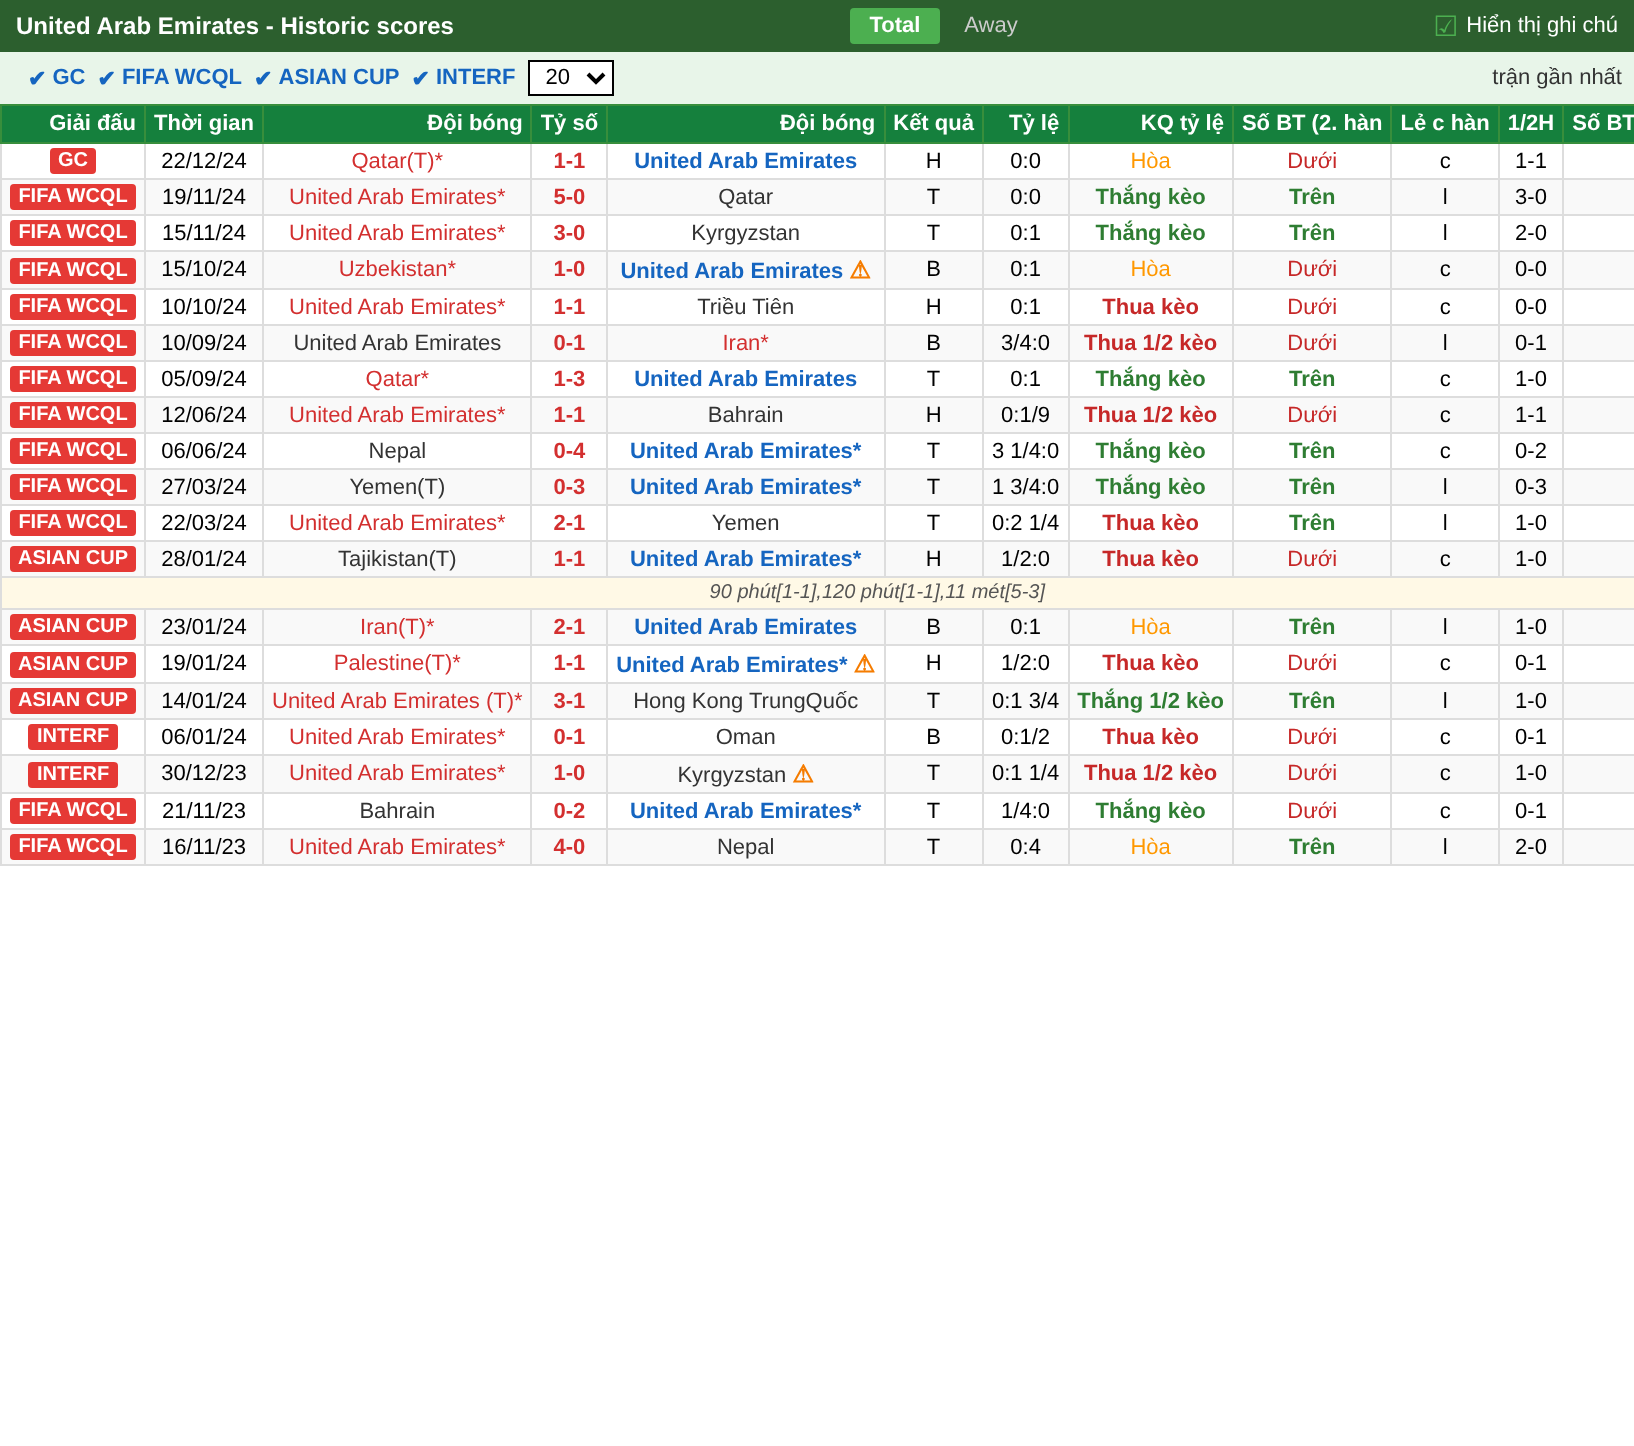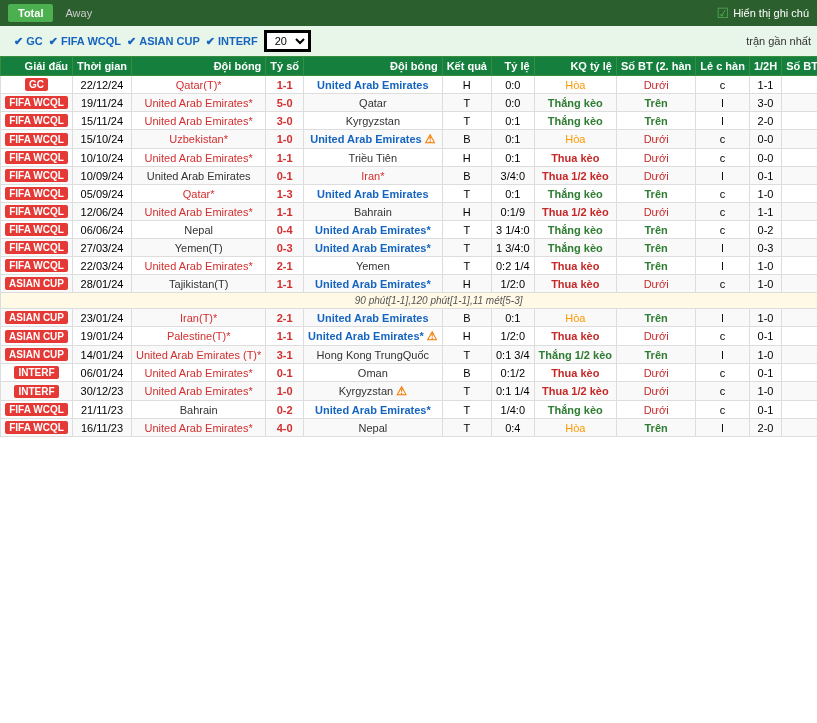--- a/index.html
+++ b/index.html
@@ -25,21 +25,21 @@
       background: #e8f5e9;
       padding: 4px 6px;
       display: flex;
       align-items: center;
       gap: 6px;
       font-size: 11px;
     }
     .filter-checkbox { display: flex; align-items: center; gap: 3px; }
     .check { color: #1565c0; font-weight: bold; }
     .filter-label-blue { color: #1565c0; font-weight: bold; }
-    .select-box { border: 3px solid #000000; padding: 1px 4px; background: #fff; font-size: 11px; }
+    .select-box { border: 1px solid #000000; padding: 1px 4px; background: #fff; font-size: 11px; }
     .filter-right { margin-left: auto; color: #333; }
 
     table {
       width: 100%;
       border-collapse: collapse;
       font-size: 11px;
     }
     th {
       background: #15803d;
       color: #fff;
@@ -90,20 +90,21 @@
       text-align: center;
       font-size: 10px;
     }
 
     .warning-icon { color: #f57c00; font-weight: bold; font-size: 12px; }
   </style>
 </head>
 <body>
 
 <div class="header-bar">
+  <span class="header-title">United Arab Emirates - Historic scores</span>
   <div class="header-tabs">
     <span class="tab active">Total</span>
     <span class="tab inactive">Away</span>
   </div>
   <div class="hien-thi">
     <span class="checkbox-icon">☑</span>
     <span>Hiển thị ghi chú</span>
   </div>
 </div>
 

